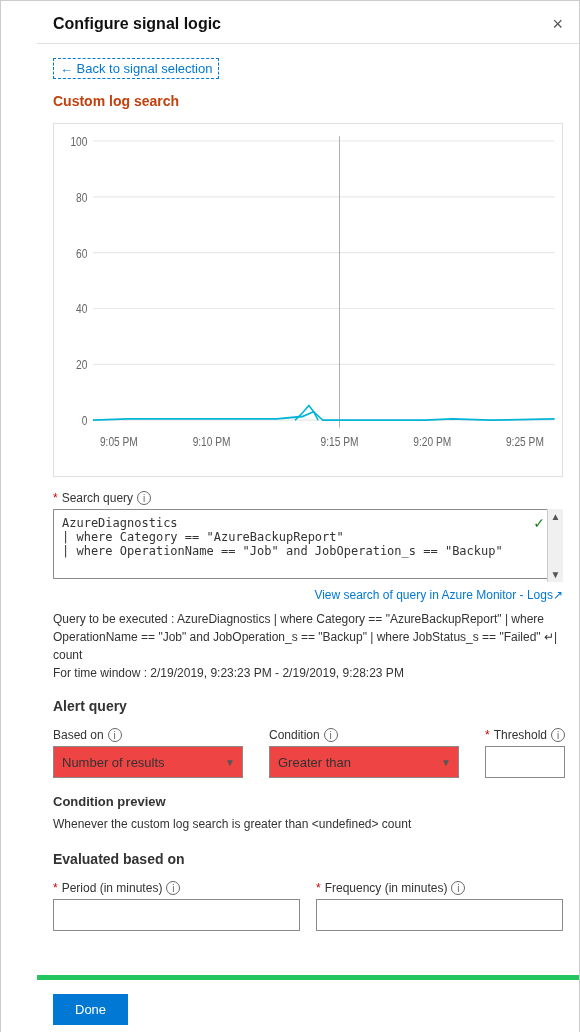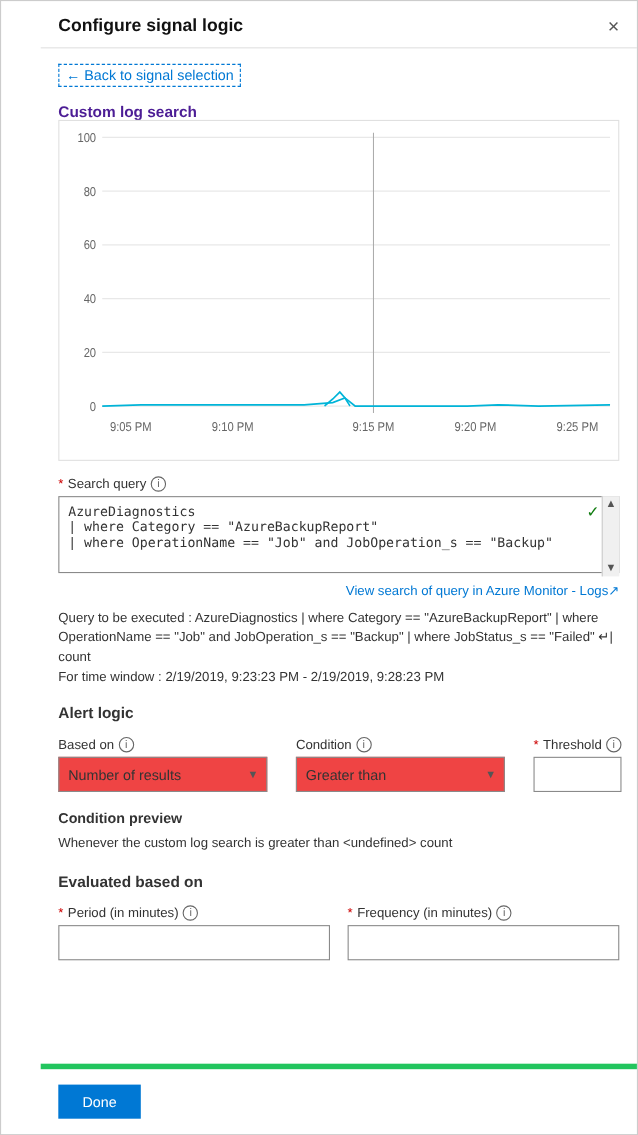--- a/index.html
+++ b/index.html
@@ -52,27 +52,27 @@
       margin-bottom: 14px;
       color: #0078d4;
       text-decoration: none;
       font-size: 13px;
       border: 1.5px dashed #0078d4;
       padding: 2px 6px;
     }
     .section-title {
       font-size: 14px;
       font-weight: 600;
-      color: #4c1d95;
-      margin-bottom: 0;
+      color: #c2410c;
+      margin-bottom: 14px;
     }
     
     .chart-container {
       width: 100%;
-      height: 310px;
+      height: 354px;
       border: 1px solid #e0e0e0;
       margin-bottom: 14px;
       position: relative;
       background: #fff;
     }
     .chart-svg {
       width: 100%;
       height: 100%;
     }
     
@@ -321,21 +321,21 @@
     </div>
 
     <a href="#" class="view-query-link">View search of query in Azure Monitor - Logs↗</a>
 
     <div class="query-info-text">
       Query to be executed : AzureDiagnostics | where Category == "AzureBackupReport" | where OperationName == "Job" and JobOperation_s == "Backup" | where JobStatus_s == "Failed" ↵| count<br>
       For time window : 2/19/2019, 9:23:23 PM - 2/19/2019, 9:28:23 PM
     </div>
 
     
-    <div class="alert-logic-title">Alert logic</div>
+    <div class="alert-logic-title">Alert query</div>
 
     <div class="form-row">
 
       <div class="form-group form-group-based">
         <div class="form-label">
           <span>Based on</span>
           <span class="info-icon">i</span>
         </div>
         <div class="select-wrapper">
           <select class="form-select">

